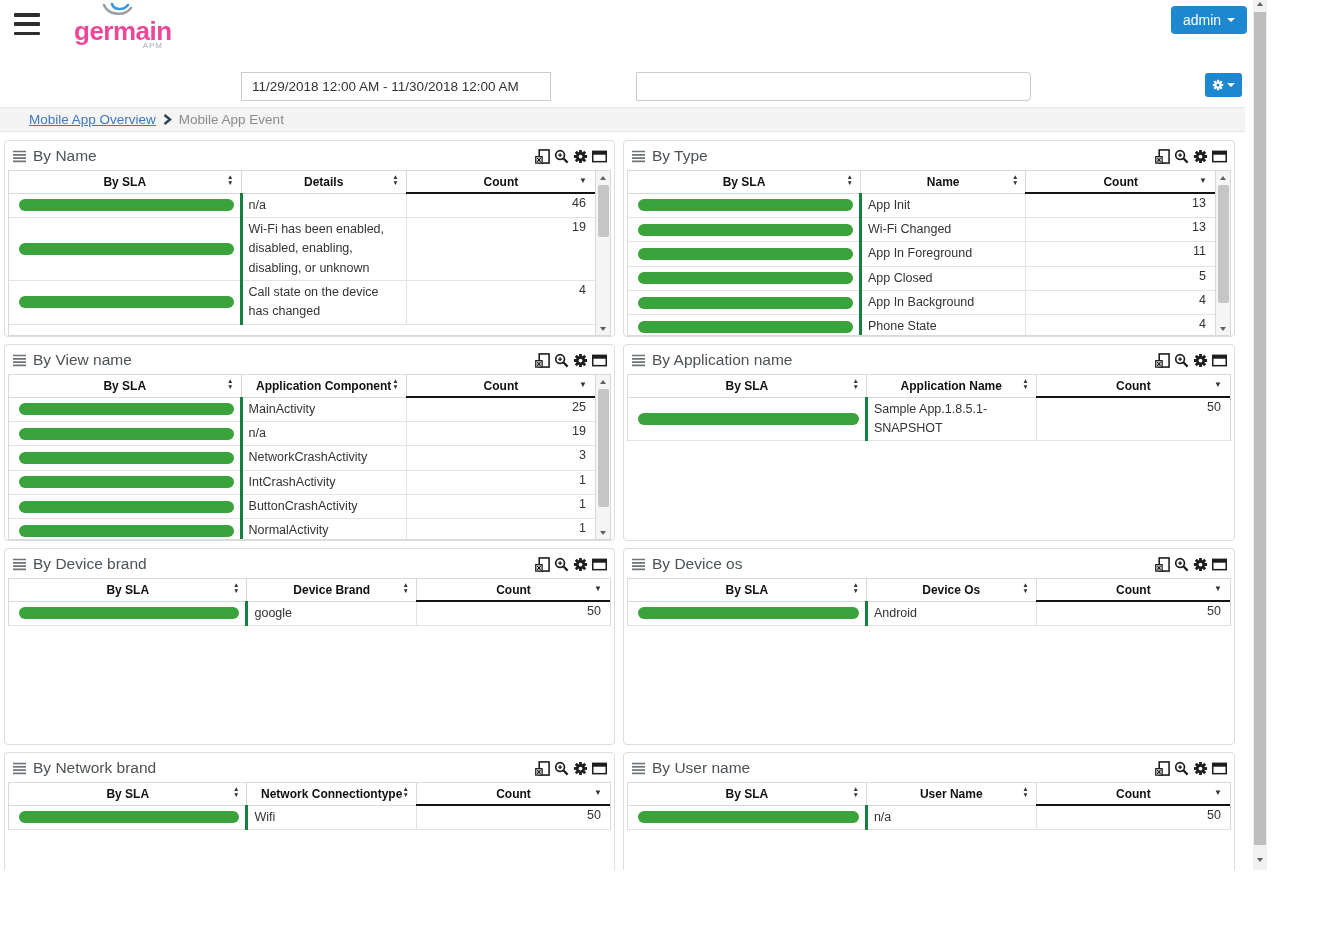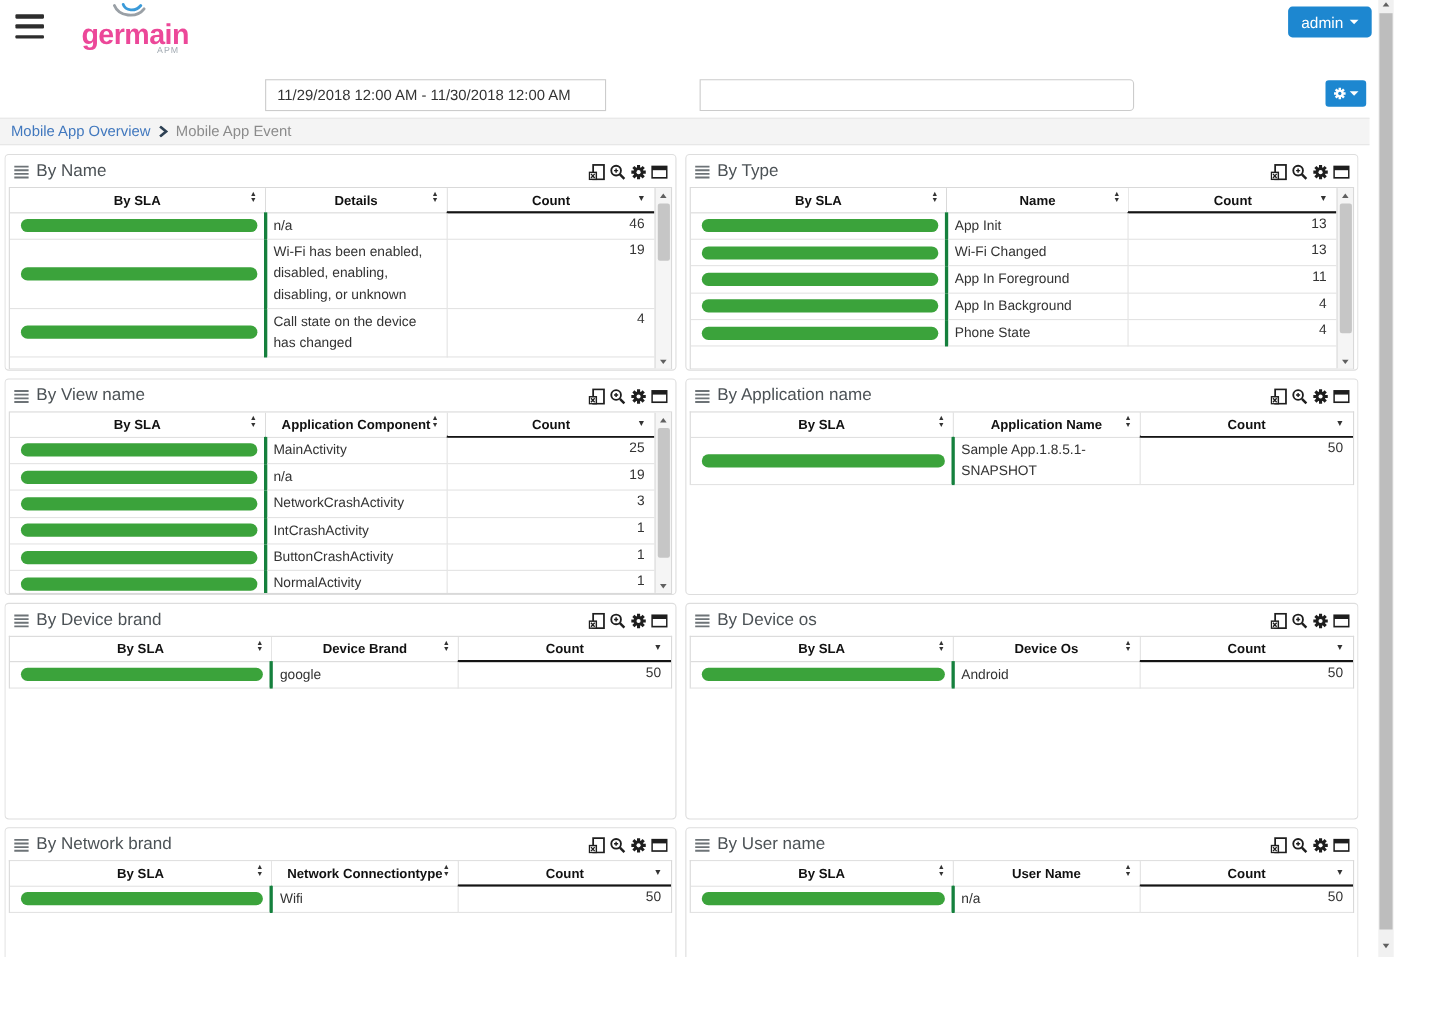--- a/index.html
+++ b/index.html
@@ -34,21 +34,21 @@
   .filter-addon { width:28px; border-radius:4px 0 0 4px; border-right:none; cursor:pointer; }
   .filter-input { width:395px; height:29px; border:1px solid #ccc; border-radius:0 4px 4px 0; padding:0 10px;
     font-size:13.5px; color:#333; font-family:"Liberation Sans",sans-serif; outline:none; }
 
   .gear-btn { position:absolute; left:1205px; top:73px; width:37px; height:24px; background:#1d87d0;
     border:none; border-radius:3px; display:flex; align-items:center; justify-content:center; gap:3px; cursor:pointer; }
 
   
   .breadcrumb { position:absolute; left:0; top:107px; width:1245px; height:25px; background:#f4f4f4;
     border-top:1px solid #e6e6e6; border-bottom:1px solid #e6e6e6; display:flex; align-items:center; padding:0 10px; gap:7px; font-size:13.5px; }
-  .crumb-link { color:#4178be; cursor:pointer; }
+  .crumb-link { color:#4178be; text-decoration:underline; cursor:pointer;margin-left:19px; }
   .crumb-current { color:#8b8b8b; }
 
   
   .panels { position:absolute; left:4px; top:140px; width:1231px; height:730px; overflow:hidden;
     display:grid; grid-template-columns:611px 612px; column-gap:8px; row-gap:7px; grid-auto-rows:197px; }
   .panel { background:#fff; border:1px solid #ddd; border-radius:4px; overflow:hidden; }
   .panel-header { height:28px; display:flex; align-items:center; padding:2px 7px 0 7px; }
   .panel-title { font-size:15.5px; color:#4c5256; margin-left:6px; flex:1; white-space:nowrap; }
   .panel-tools { display:flex; align-items:center; gap:3px; }
   .tool-btn { width:16px; height:16px; display:flex; align-items:center; justify-content:center; cursor:pointer; background:none; border:none; padding:0; }
@@ -372,20 +372,27 @@
                   <td class="sla">
                     <div class="bar" style="background: rgb(59, 163, 59);"></div>
                   </td>
                   <td class="lbl">App In Foreground</td>
                   <td class="cnt">11</td>
                 </tr>
                 <tr>
                   <td class="sla">
                     <div class="bar" style="background: rgb(59, 163, 59);"></div>
                   </td>
+                  <td class="lbl">App Closed</td>
+                  <td class="cnt">5</td>
+                </tr>
+                <tr>
+                  <td class="sla">
+                    <div class="bar" style="background: rgb(59, 163, 59);"></div>
+                  </td>
                   <td class="lbl">App In Background</td>
                   <td class="cnt">4</td>
                 </tr>
                 <tr>
                   <td class="sla">
                     <div class="bar" style="background: rgb(59, 163, 59);"></div>
                   </td>
                   <td class="lbl">Phone State</td>
                   <td class="cnt">4</td>
                 </tr>

